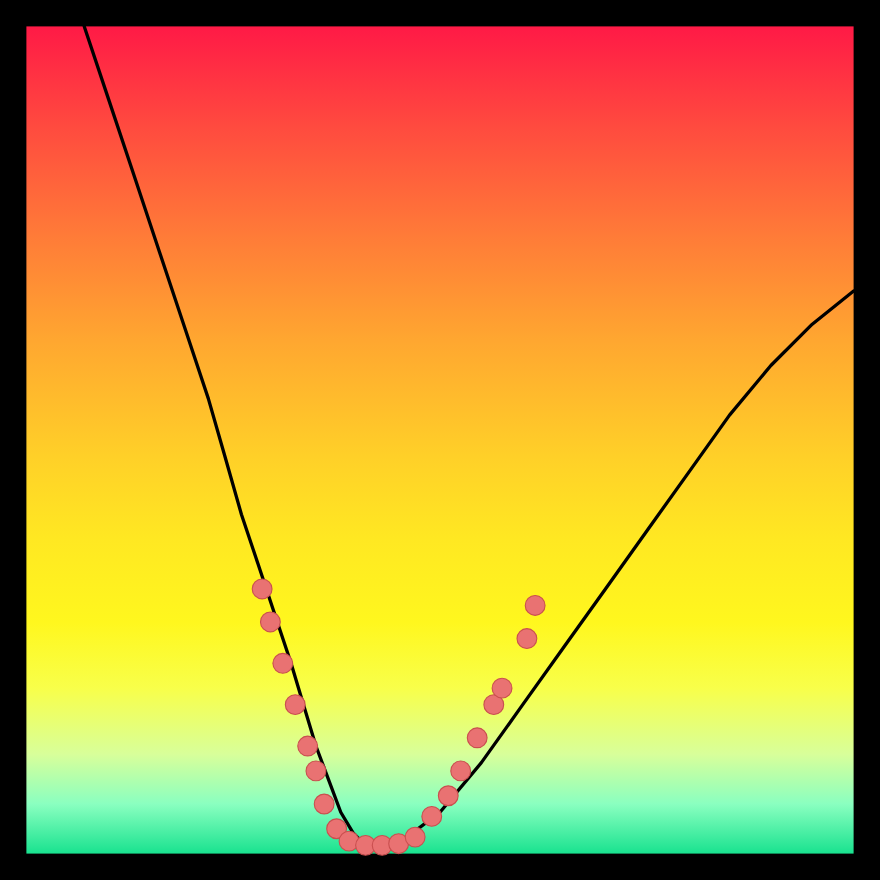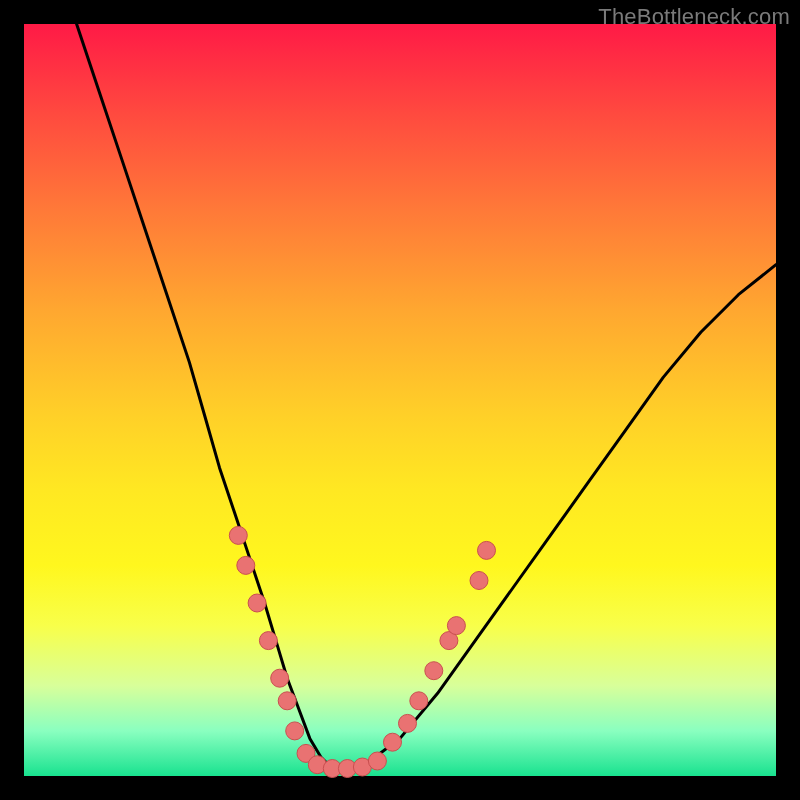--- a/index.html
+++ b/index.html
@@ -82,14 +82,13 @@
           <circle cx="383.5" cy="699.4" r="9" fill="#e97272" stroke="#c94f4f" stroke-width="1"></circle>
           <circle cx="394.8" cy="676.8" r="9" fill="#e97272" stroke="#c94f4f" stroke-width="1"></circle>
           <circle cx="409.8" cy="646.7" r="9" fill="#e97272" stroke="#c94f4f" stroke-width="1"></circle>
           <circle cx="424.9" cy="616.6" r="9" fill="#e97272" stroke="#c94f4f" stroke-width="1"></circle>
           <circle cx="432.4" cy="601.6" r="9" fill="#e97272" stroke="#c94f4f" stroke-width="1"></circle>
           <circle cx="455.0" cy="556.5" r="9" fill="#e97272" stroke="#c94f4f" stroke-width="1"></circle>
           <circle cx="462.5" cy="526.4" r="9" fill="#e97272" stroke="#c94f4f" stroke-width="1"></circle>
         </g>
     </svg>
   </div>
-  <div class="watermark">TheBottleneck.com</div>
 </div>
 
 </body></html>

